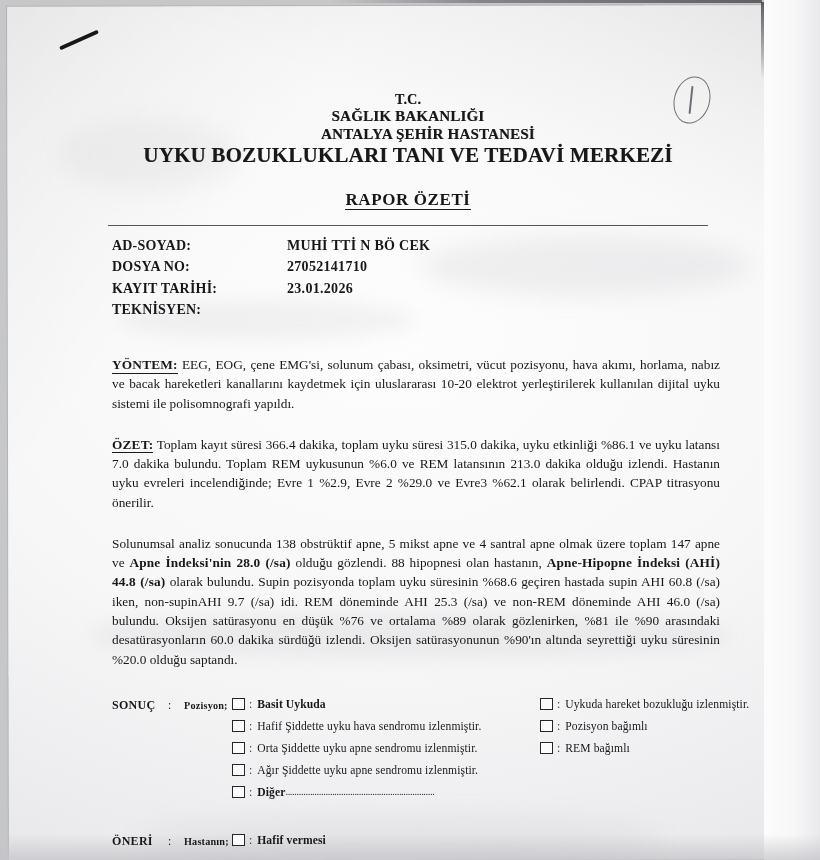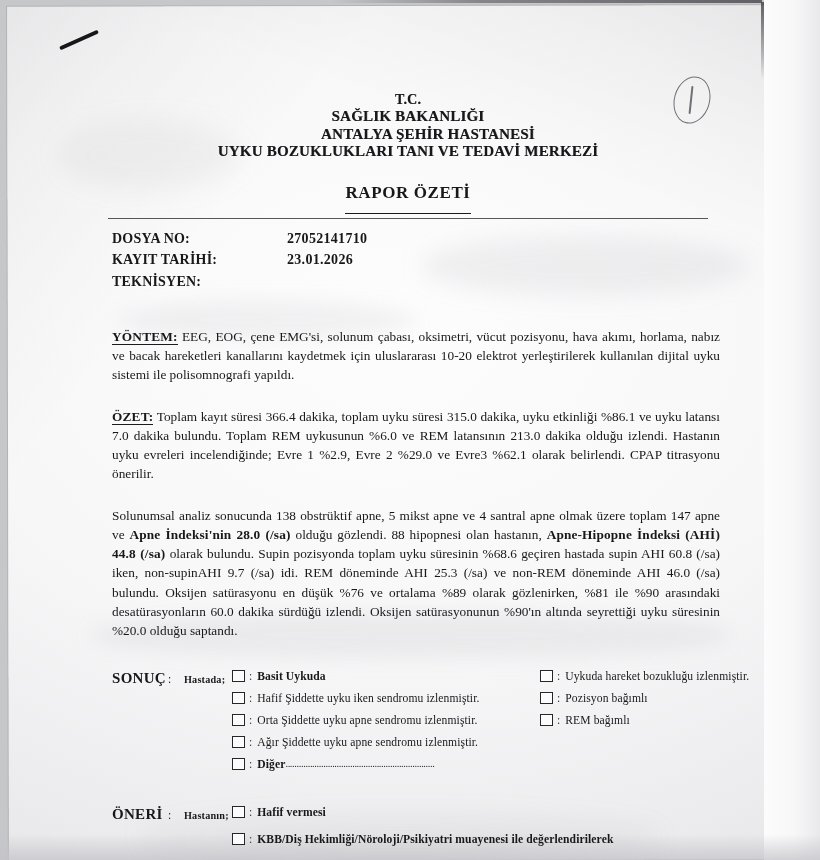--- a/index.html
+++ b/index.html
@@ -60,32 +60,32 @@
   .header { text-align: center; padding-top: 92px; }
   .header div {
     font-weight: bold;
     letter-spacing: 0.2px;
     line-height: 1.17;
     text-shadow: 0.4px 0.3px 0.6px rgba(40,40,45,0.5);
   }
   .h-tc      { font-size: 14px; }
   .h-l2      { font-size: 15px; }
   .h-l3      { font-size: 15px; padding-left: 40px; }
-  .h-l4      { font-size: 15px; }
+  .h-l4      { font-size: 21px; }
 
   .report-title {
     text-align: center;
     margin-top: 22px;
     font-size: 17px;
     font-weight: bold;
     letter-spacing: 0.6px;
   }
   .report-title span {
     border-bottom: 1.6px solid #1b1b1d;
-    padding-bottom: 11px;
+    padding-bottom: 0;
   }
 
   hr.rule {
     border: none;
     border-top: 1.7px solid #3a3a3e;
     margin: 15px 108px 0 108px;
     opacity: 0.85;
   }
 
   
@@ -124,21 +124,21 @@
   }
   .section.sonuc { margin-top: 28px; }
   .section.oneri { margin-top: 26px; }
 
   .sec-head {
     position: absolute;
     left: 0; top: 1px;
     display: flex;
     align-items: baseline;
   }
-  .sec-name  { font-weight: bold; font-size: 15px; letter-spacing: 0.3px; width: 56px; }
+  .sec-name  { font-weight: bold; font-size: 12px; letter-spacing: 0.3px; width: 56px; }
   .sec-colon { width: 16px; }
   .sec-who   { font-weight: bold; font-size: 10.2px; letter-spacing: 0.2px; }
 
   .cols { display: flex; }
   .col-left  { width: 290px; margin-left: 120px; }
   .col-right { width: 250px; margin-left: 18px; }
 
   .cb-row {
     display: flex;
     align-items: flex-start;
@@ -215,20 +215,24 @@
     </div>
 
     <div class="report-title">
       <span>RAPOR ÖZETİ</span>
     </div>
 
     <hr class="rule">
 
     <div class="info">
       <div class="info-row">
+        <span class="info-label">AD-SOYAD:</span>
+        <span class="info-value">MUHİ TTİ N BÖ CEK</span>
+      </div>
+      <div class="info-row">
         <span class="info-label">DOSYA NO:</span>
         <span class="info-value">27052141710</span>
       </div>
       <div class="info-row">
         <span class="info-label">KAYIT TARİHİ:</span>
         <span class="info-value">23.01.2026</span>
       </div>
       <div class="info-row">
         <span class="info-label">TEKNİSYEN:</span>
         <span class="info-value"></span>
@@ -246,36 +250,36 @@
     </p>
 
     <p class="para gap">
       <span>Solunumsal analiz sonucunda 138 obstrüktif apne, 5 mikst apne ve 4 santral apne olmak üzere toplam 147 apne ve </span><b>Apne İndeksi'nin 28.0 (/sa)</b><span> olduğu gözlendi. 88 hipopnesi olan hastanın, </span><b>Apne-Hipopne İndeksi (AHİ) 44.8 (/sa)</b><span> olarak bulundu. Supin pozisyonda toplam uyku süresinin %68.6 geçiren hastada supin AHI 60.8 (/sa) iken, non-supinAHI 9.7 (/sa) idi. REM döneminde AHI 25.3 (/sa) ve non-REM döneminde AHI 46.0 (/sa) bulundu. Oksijen satürasyonu en düşük %76 ve ortalama %89 olarak gözlenirken, %81 ile %90 arasındaki desatürasyonların 60.0 dakika sürdüğü izlendi. Oksijen satürasyonunun %90'ın altında seyrettiği uyku süresinin %20.0 olduğu saptandı.</span>
     </p>
 
     <div class="section sonuc">
       <div class="sec-head">
         <span class="sec-name">SONUÇ</span>
         <span class="sec-colon">:</span>
-        <span class="sec-who">Hastada;</span>
+        <span class="sec-who">Pozisyon;</span>
       </div>
 
       <div class="cols">
         <div class="col-left">
 
           <div class="cb-row">
             <span class="cb"></span>
             <span class="cb-sep">:</span>
             <span class="cb-txt b">Basit Uykuda</span>
           </div>
 
           <div class="cb-row">
             <span class="cb"></span>
             <span class="cb-sep">:</span>
-            <span class="cb-txt">Hafif Şiddette uyku iken sendromu izlenmiştir.</span>
+            <span class="cb-txt">Hafif Şiddette uyku hava sendromu izlenmiştir.</span>
           </div>
 
           <div class="cb-row">
             <span class="cb"></span>
             <span class="cb-sep">:</span>
             <span class="cb-txt">Orta  Şiddette uyku apne sendromu izlenmiştir.</span>
           </div>
 
           <div class="cb-row">
             <span class="cb"></span>

